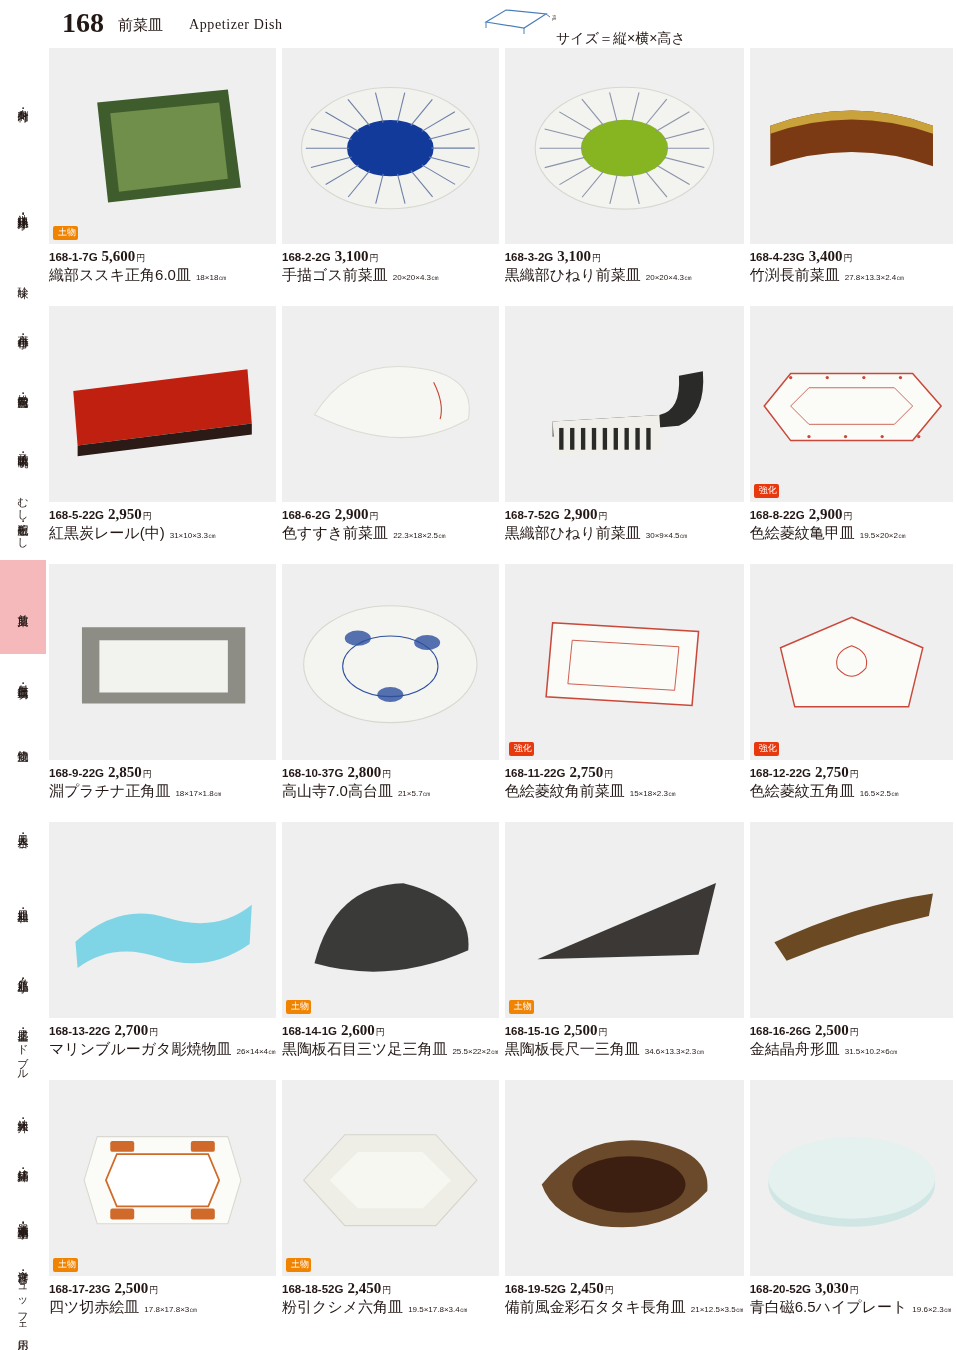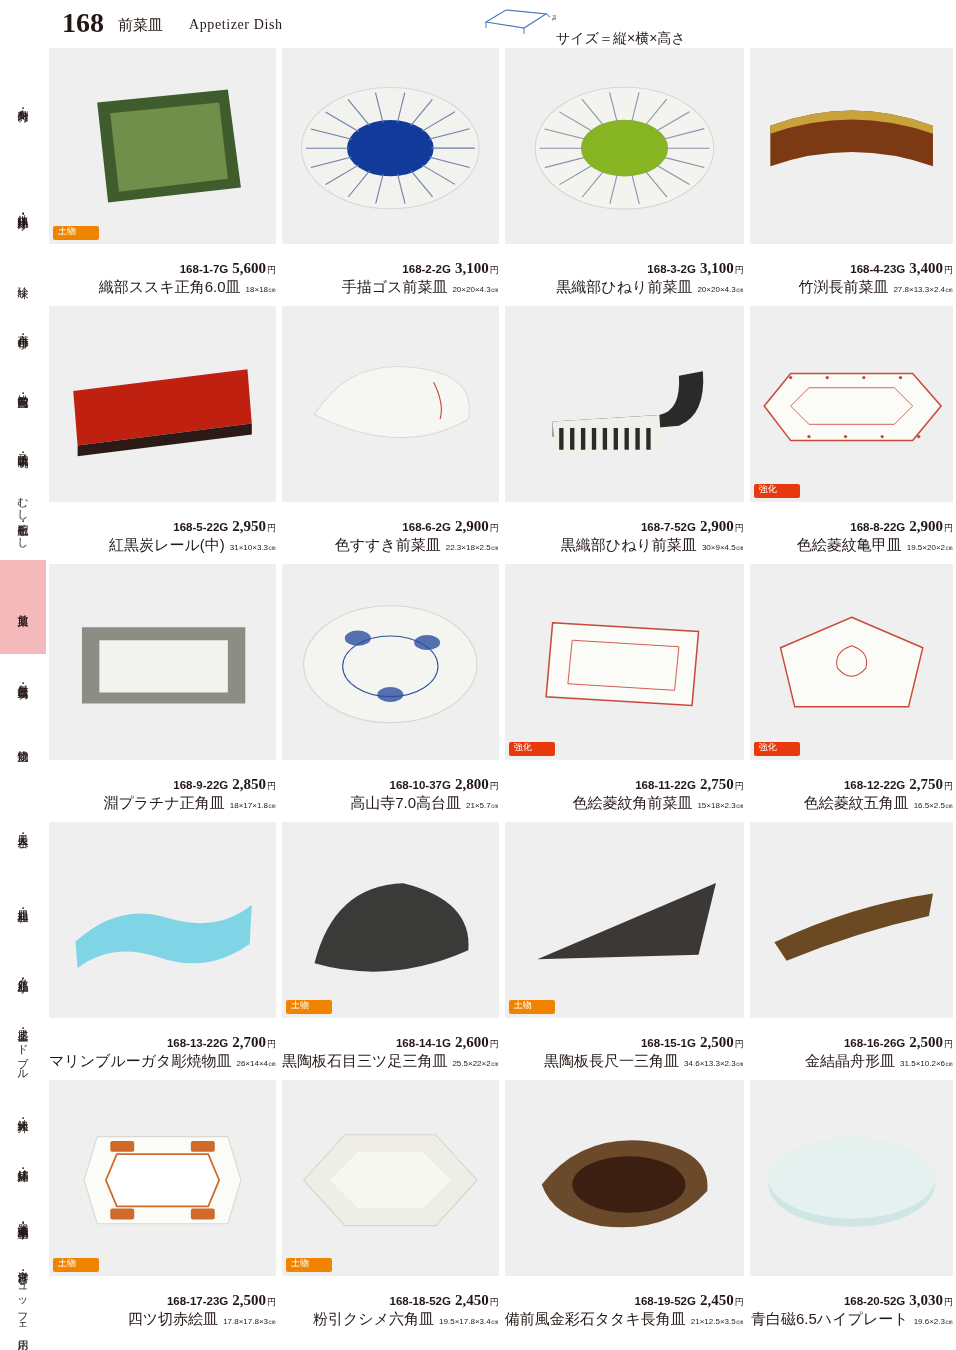--- a/index.html
+++ b/index.html
@@ -72,27 +72,26 @@
   .photo {
     position:relative;
     width:100%; height:196px;
     background:#efefef;
     overflow:hidden;
   }
   .badge {
     position:absolute; left:4px; bottom:4px;
     font-size:9px; color:#ffffff;
     background:#f08300;
-    padding:1px 23px 2px 5px;
+    padding:1px 2px 2px 5px;
     border-radius:2px;
     line-height:11px;
-    font-family:Liberation Mono, monospace;
   }
   .badge.kyoka { background:#e8380d; }
-  .caption { width:100%; text-align:right; padding-top:16px; }
+  .caption { width:100%; text-align:left; padding-top:4px; }
   .code-line {
     font-size:0; white-space:nowrap;
     font-family:"Liberation Serif", serif;
   }
   .code {
     font-size:11.5px; font-weight:bold; color:#231815;
     font-family:"Liberation Sans", sans-serif;
   }
   .price {
     font-size:15px; font-weight:bold; color:#231815;

